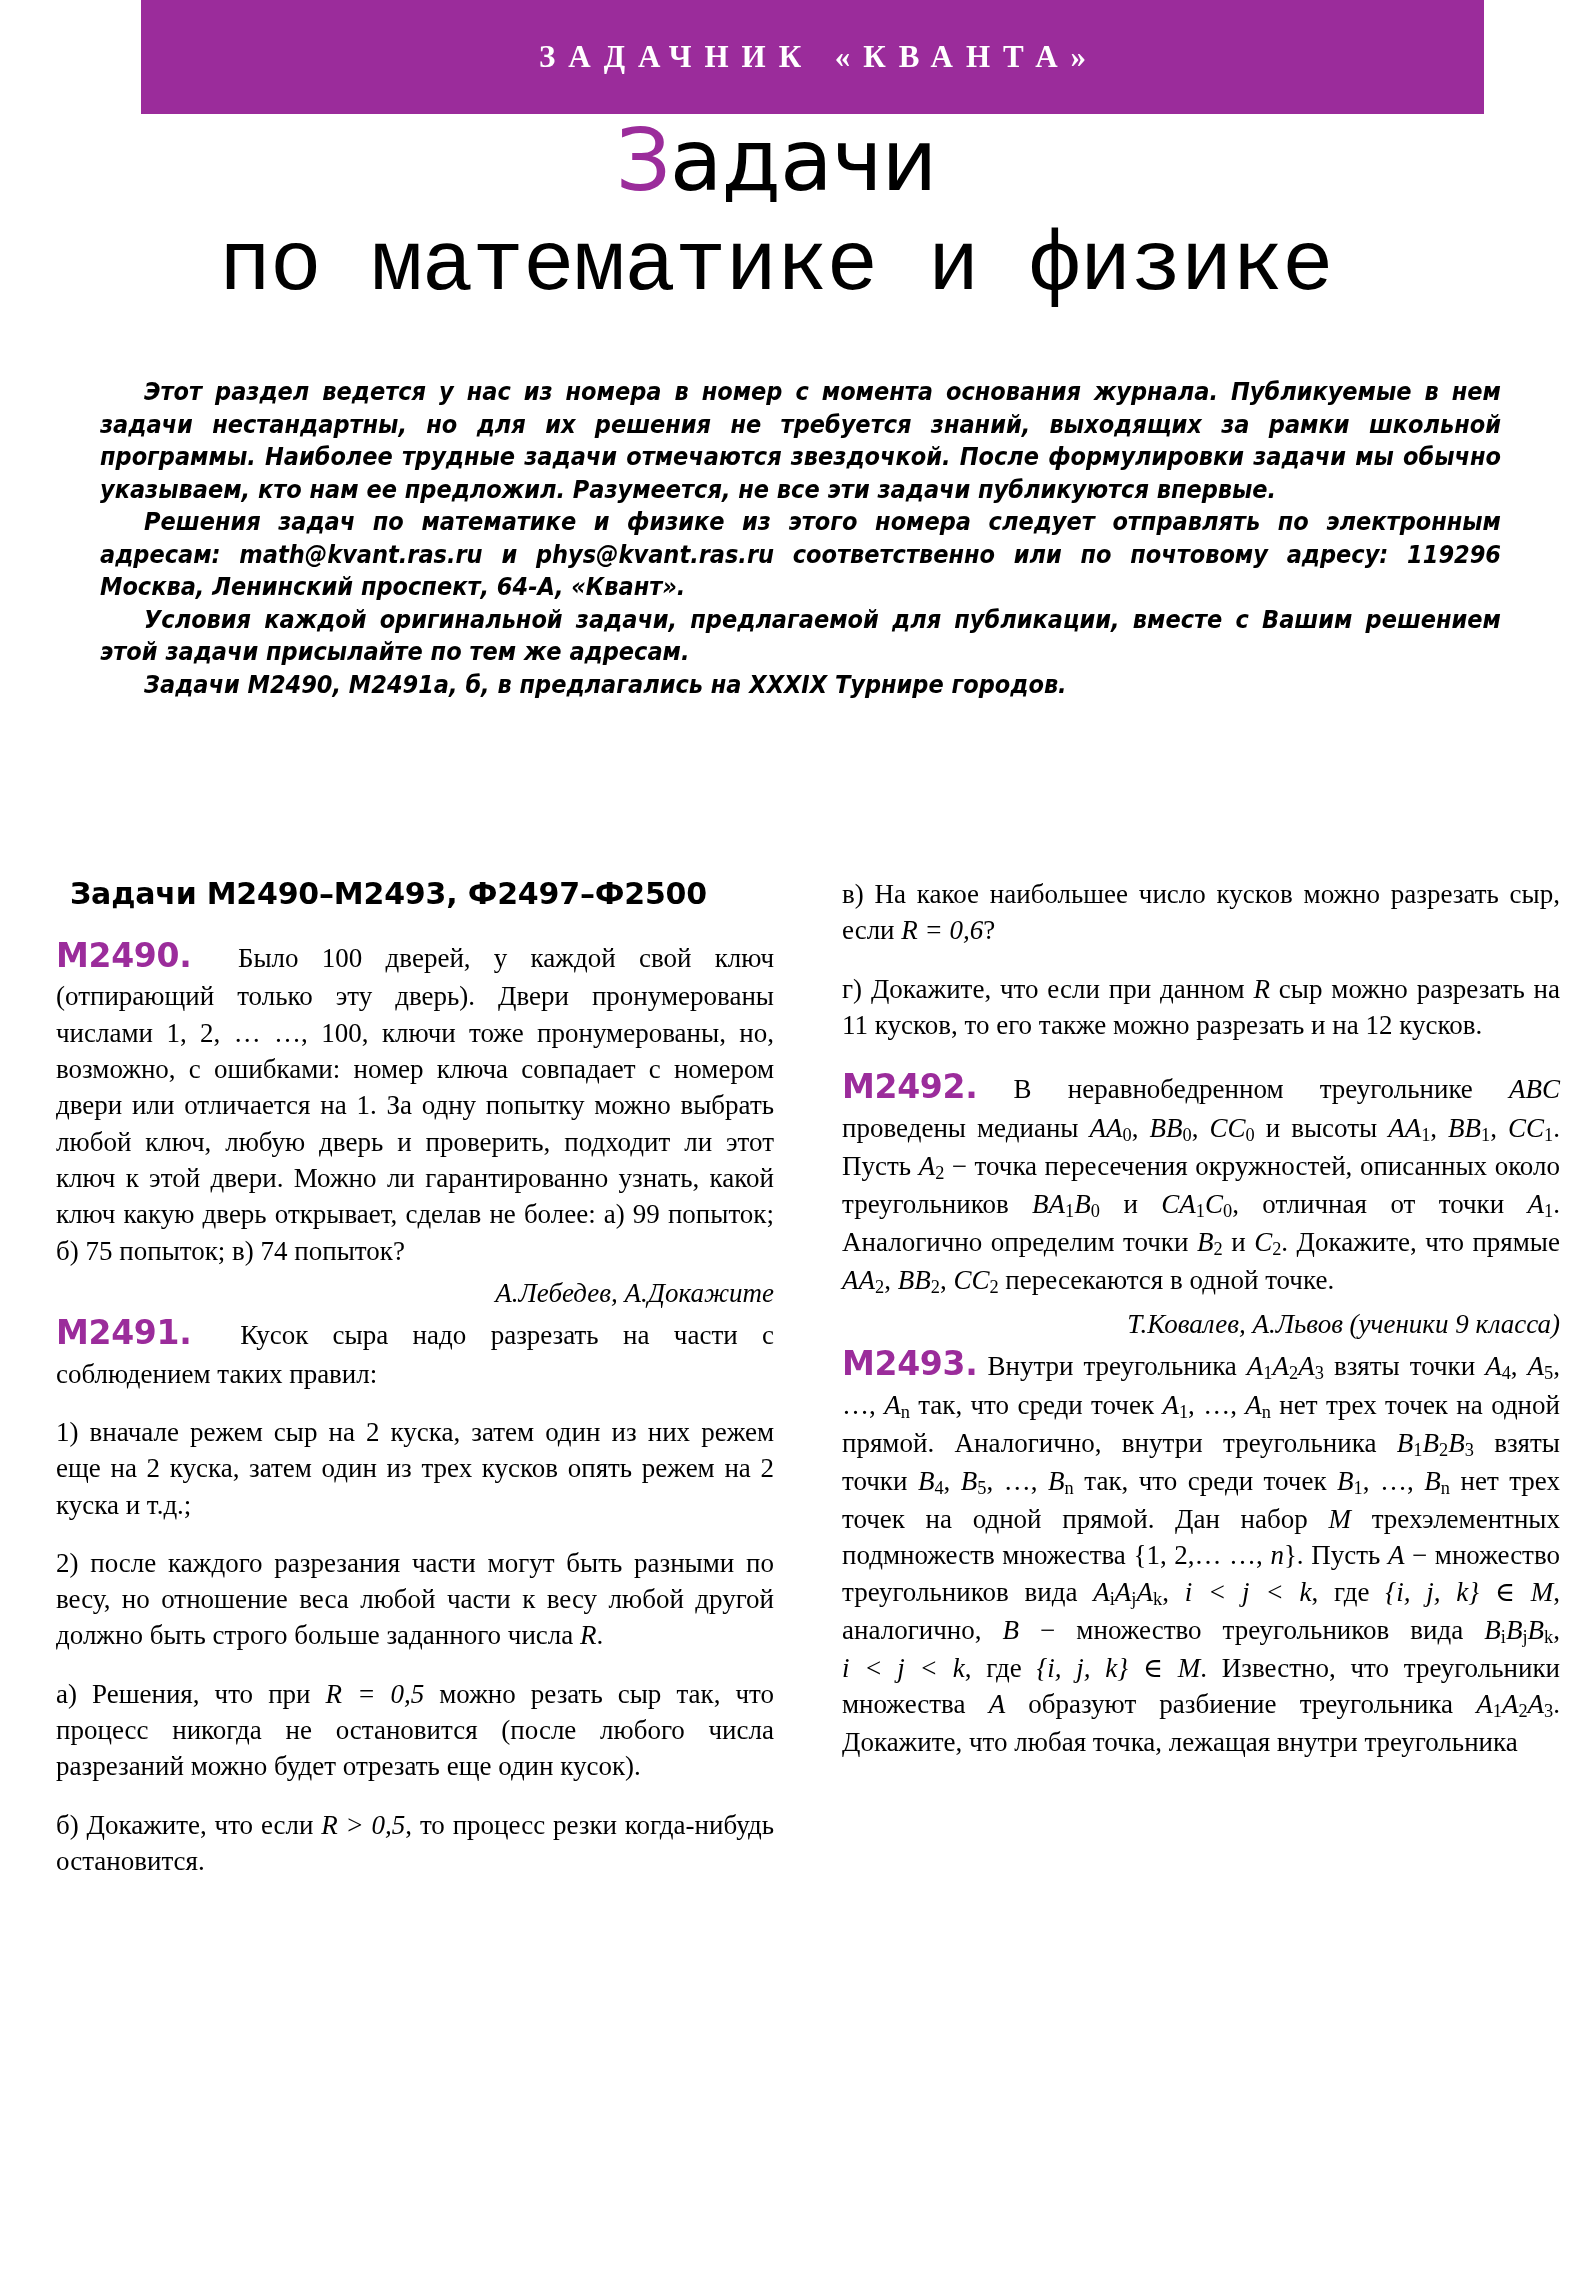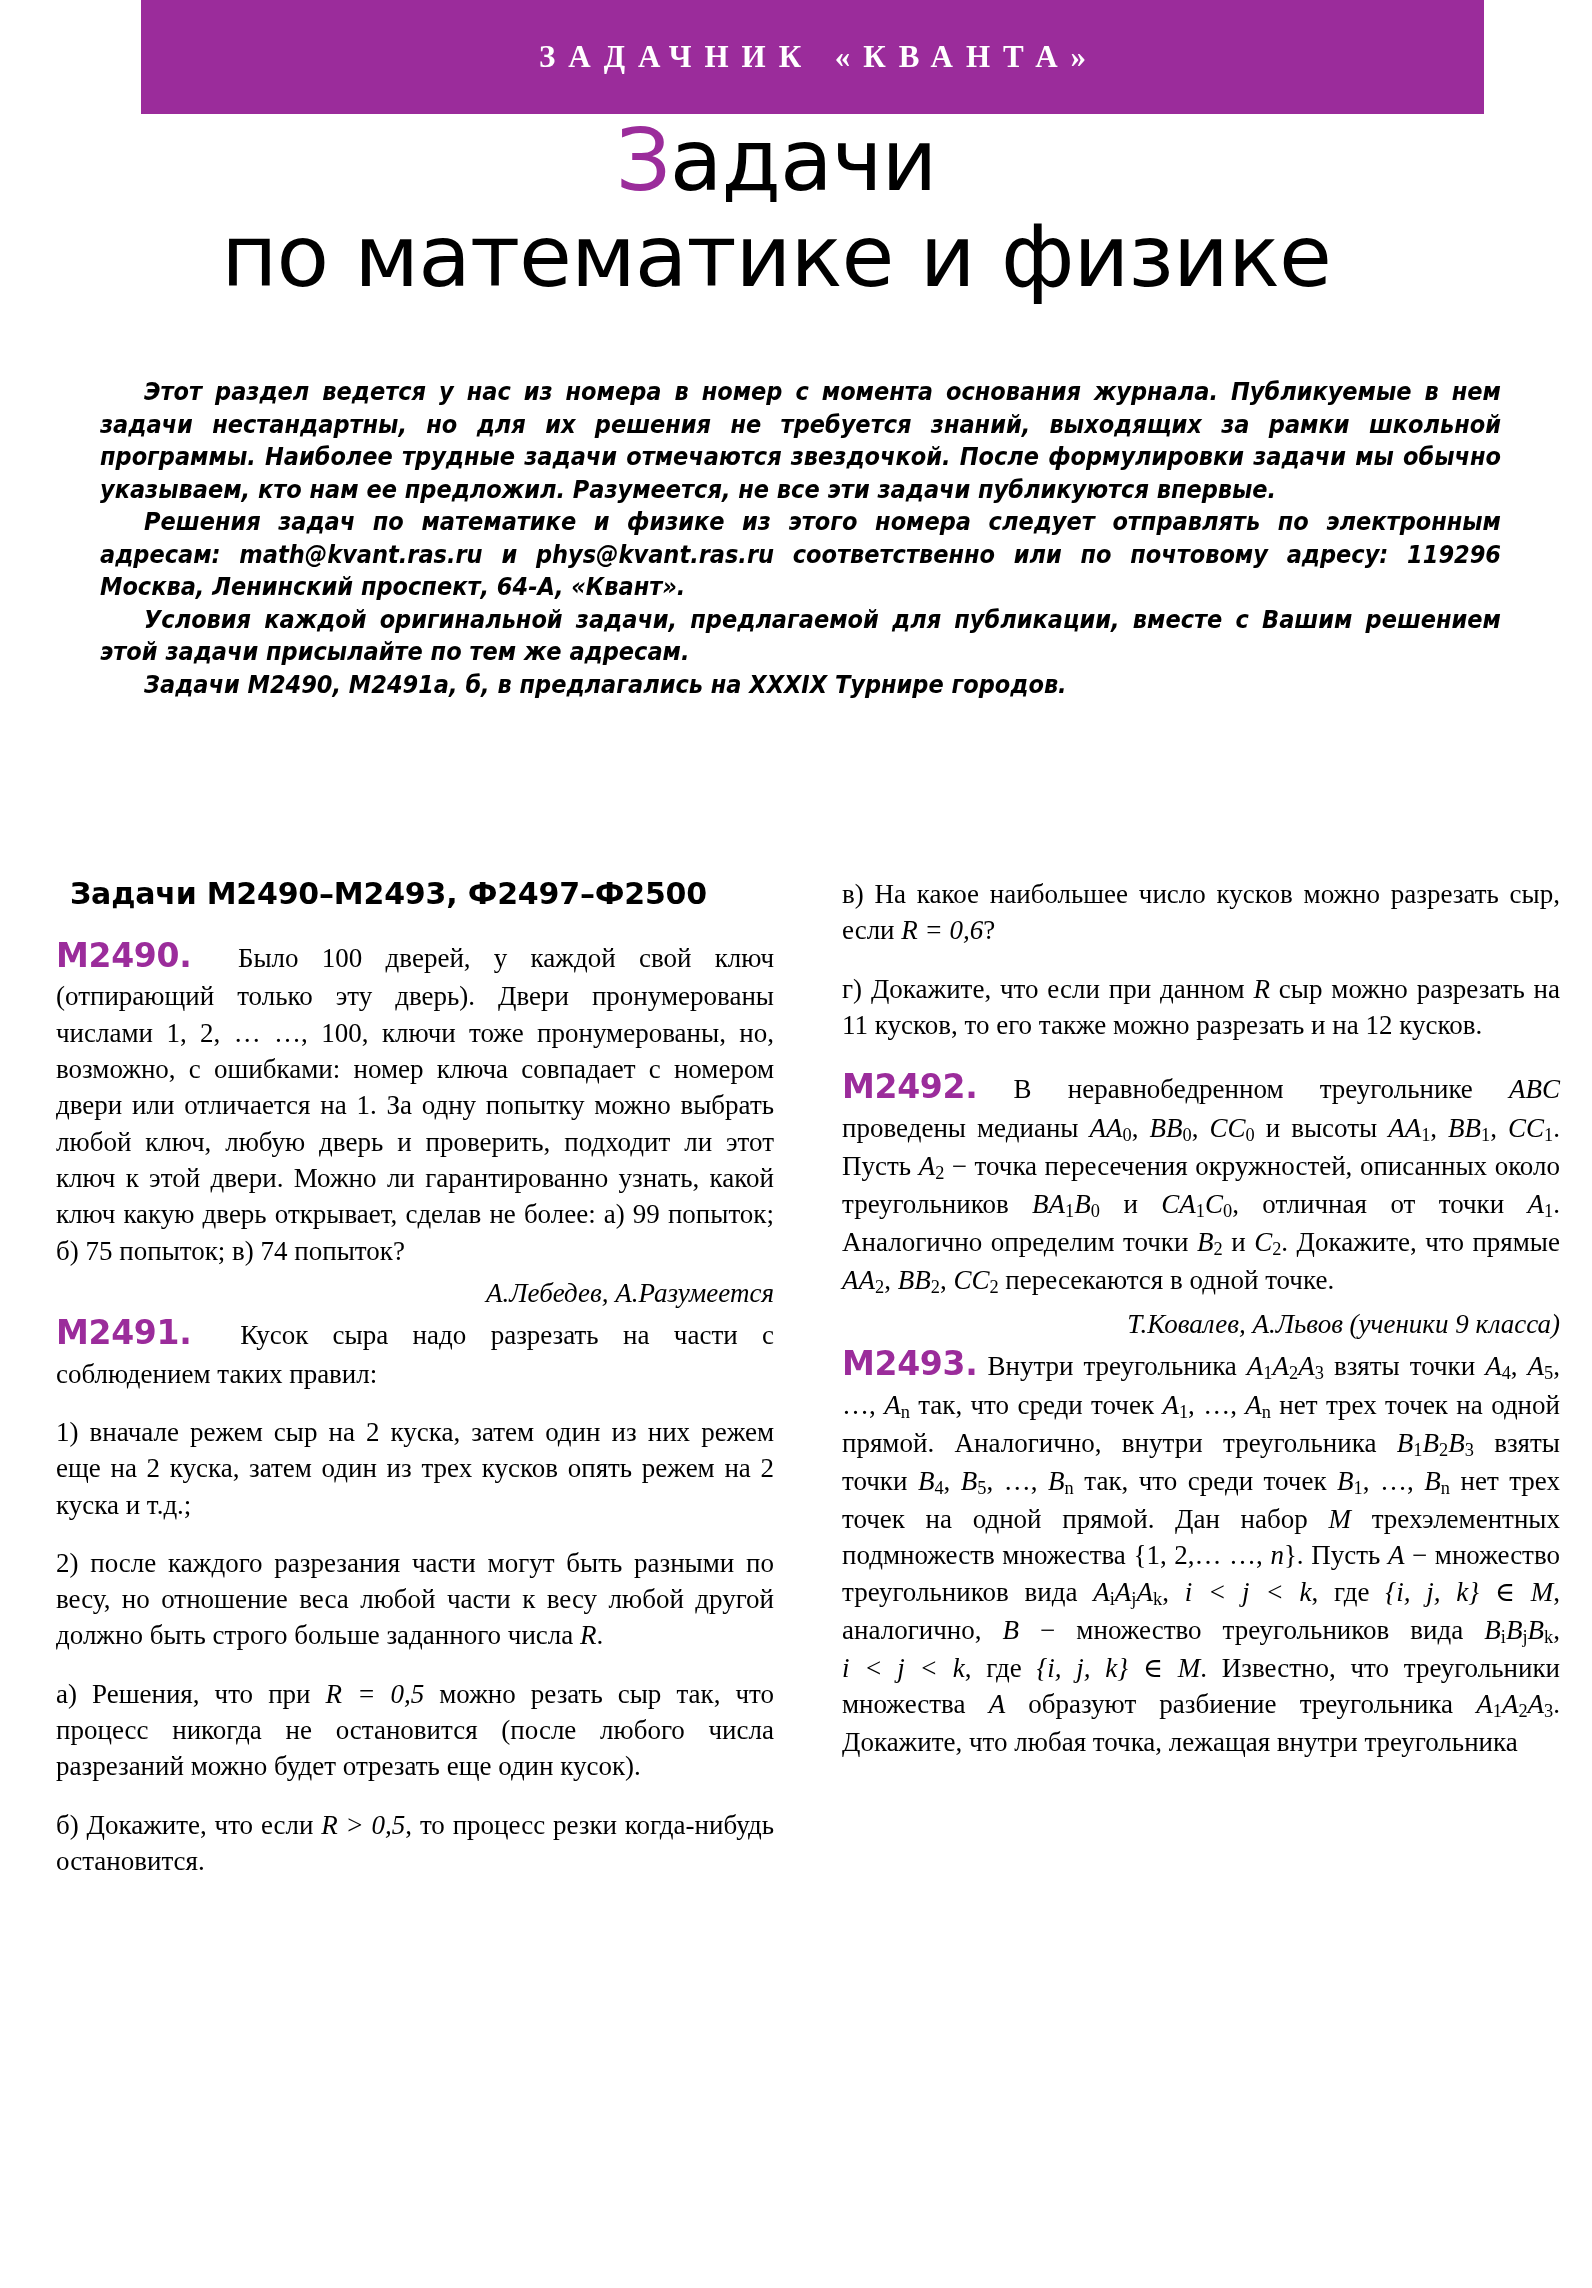--- a/index.html
+++ b/index.html
@@ -49,21 +49,22 @@
     font-weight: 400;
     line-height: 1.02;
   }
   .title-line1 {
     font-size: 86px;
     letter-spacing: -1px;
   }
   .title-line2 {
     font-size: 86px;
     letter-spacing: -1px;
-    margin-top: 8px;
+    margin-top: 18px;
+    font-family: Liberation Mono, monospace;
   }
   .cap-accent { color: #9B2C9B; }
 
   
   .intro {
     position: absolute;
     left: 100px;
     top: 376px;
     width: 1401px;
     font-family: "DejaVu Sans Condensed", "DejaVu Sans", "Liberation Sans", sans-serif;
@@ -153,21 +154,21 @@
   <p>Решения задач по математике и физике из этого номера следует отправлять по электронным адресам: math@kvant.ras.ru и phys@kvant.ras.ru соответственно или по почтовому адресу: 119296 Москва, Ленинский проспект, 64-А, «Квант».</p>
   <p>Условия каждой оригинальной задачи, предлагаемой для публикации, вместе с Вашим решением этой задачи присылайте по тем же адресам.</p>
   <p>Задачи М2490, М2491а, б, в   предлагались на XXXIX Турнире городов.</p>
 </div>
 
 <div class="col col-left">
 
   <div class="section-head">Задачи М2490–М2493, Ф2497–Ф2500</div>
 
   <p class="prob"><span class="pnum">М2490.</span>&nbsp; <span>Было 100 дверей, у каждой свой ключ (отпирающий только эту дверь). Двери пронумерованы числами 1, 2, … …, 100, ключи тоже пронумерованы, но, возможно, с ошибками: номер ключа совпадает с номером двери или отличается на 1. За одну попытку можно выбрать любой ключ, любую дверь и проверить, подходит ли этот ключ к этой двери. Можно ли гарантированно узнать, какой ключ какую дверь открывает, сделав не более: а) 99 попыток; б) 75 попыток; в) 74 попыток?</span></p>
-  <p class="attrib">А.Лебедев, А.Разумеется</p>
+  <p class="attrib">А.Лебедев, А.Докажите</p>
 
   <p class="prob"><span class="pnum">М2491.</span>&nbsp; <span>Кусок сыра надо разрезать на части с соблюдением таких правил:</span></p>
   <p class="prob">1) вначале режем сыр на 2 куска, затем один из них режем еще на 2 куска, затем один из трех кусков опять режем на 2 куска и т.д.;</p>
   <p class="prob"><span>2) после каждого разрезания части могут быть разными по весу, но отношение веса любой части к весу любой другой должно быть строго больше заданного числа</span> <span class="mvar">R</span>.</p>
   <p class="prob"><span>а) Решения, что при </span><span class="mvar nw">R = 0,5</span><span> можно резать сыр так, что процесс никогда не остановится (после любого числа разрезаний можно будет отрезать еще один кусок).</span></p>
   <p class="prob"><span>б) Докажите, что если </span><span class="mvar nw">R &gt; 0,5</span><span>, то процесс резки когда-нибудь остановится.</span></p>
 
 </div>
 
 <div class="col col-right">

